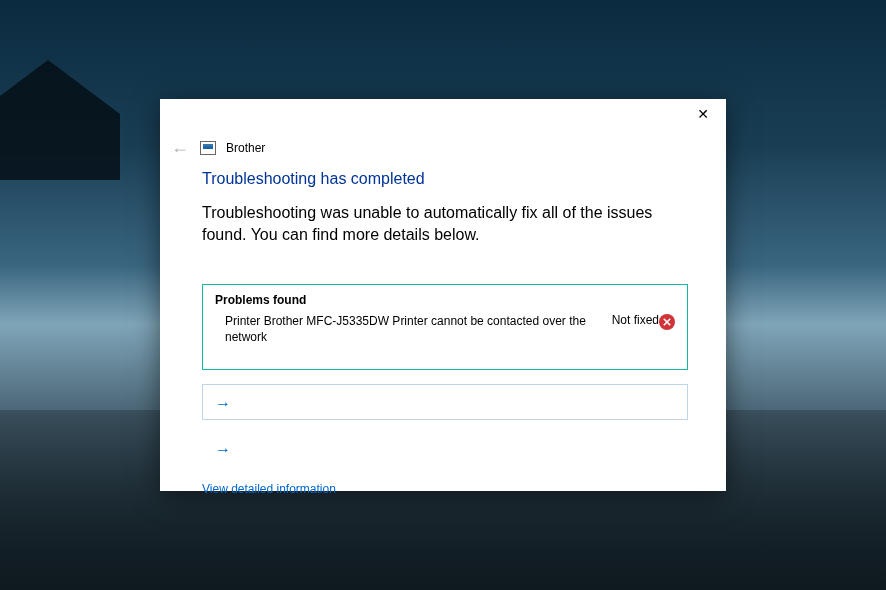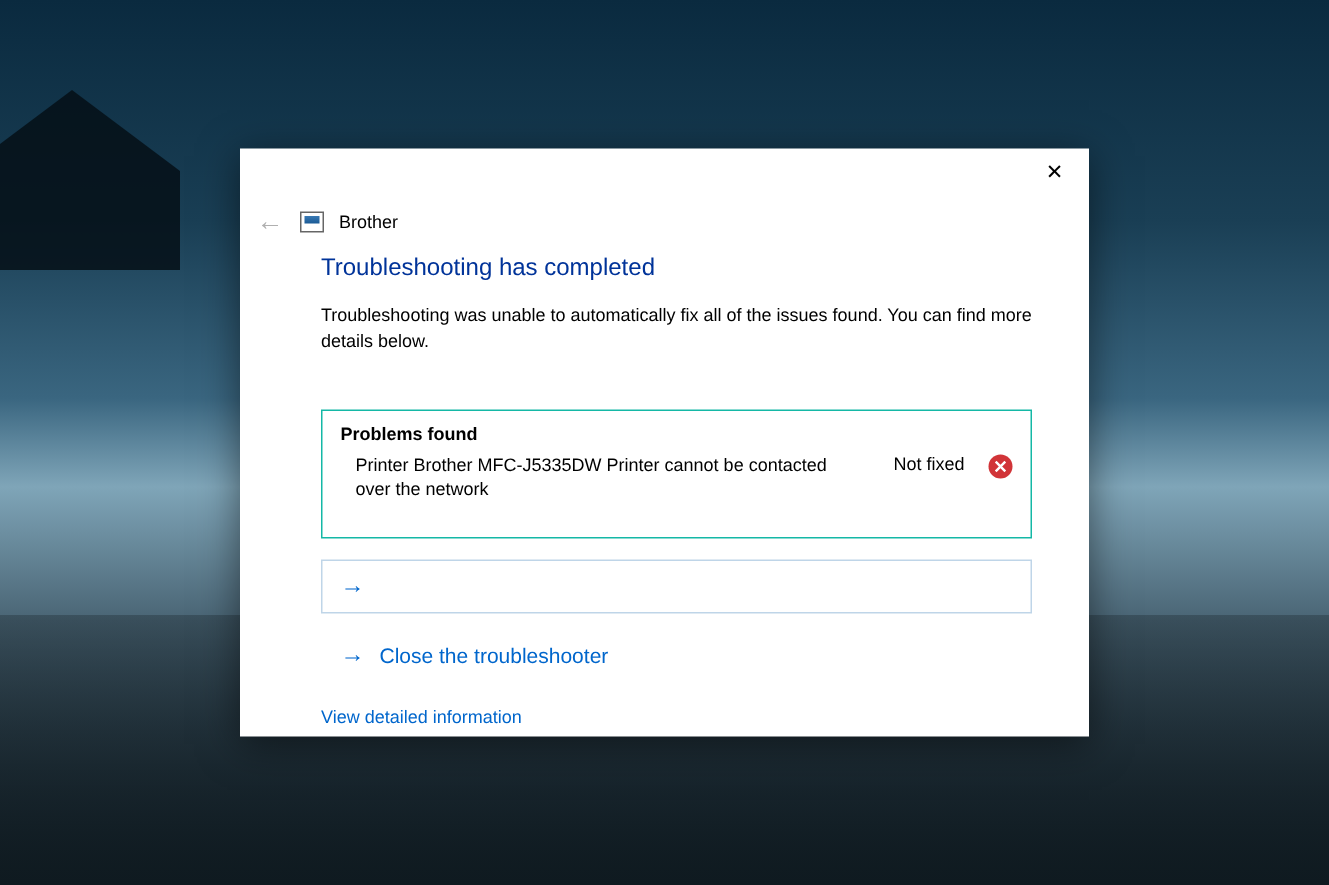--- a/index.html
+++ b/index.html
@@ -83,50 +83,50 @@
       top: 2px;
       right: 2px;
       height: 5px;
       background: linear-gradient(to bottom, #3a7ab5, #1a5a95);
     }
     .header-title {
       font-size: 12px;
       color: #000;
     }
     .content {
-      padding: 0 38px 0 54px;
+      padding: 0 38px 0 42px;
     }
     .main-heading {
       color: #003399;
       font-size: 16px;
       font-weight: 400;
       margin-bottom: 14px;
     }
     .description {
-      font-size: 12px;
+      font-size: 16px;
       color: #000;
       line-height: 1.4;
       margin-bottom: 14px;
     }
     .problems-box {
       border: 1px solid #14b8a6;
       padding: 8px 12px 24px 12px;
       margin-bottom: 14px;
       margin-top: 37px;
     }
     .problems-heading {
       font-size: 12px;
       font-weight: 700;
       color: #000;
       margin-bottom: 6px;
     }
     .problem-row {
       display: flex;
       align-items: flex-start;
-      gap: 16px;
+      gap: 0;
       padding-left: 10px;
     }
     .problem-text {
       flex: 1;
       font-size: 12px;
       color: #000;
       line-height: 1.35;
     }
     .problem-status {
       font-size: 12px;
@@ -212,18 +212,17 @@
         </div>
       </div>
     </div>
 
     <div class="action-row">
       <span class="arrow-icon">→</span>
     </div>
 
     <div class="action-row borderless">
       <span class="arrow-icon">→</span>
-      <span class="action-text">Close the troubleshooter</span>
     </div>
 
     <span class="detail-link">View detailed information</span>
   </div>
 </div>
 
 </body></html>

